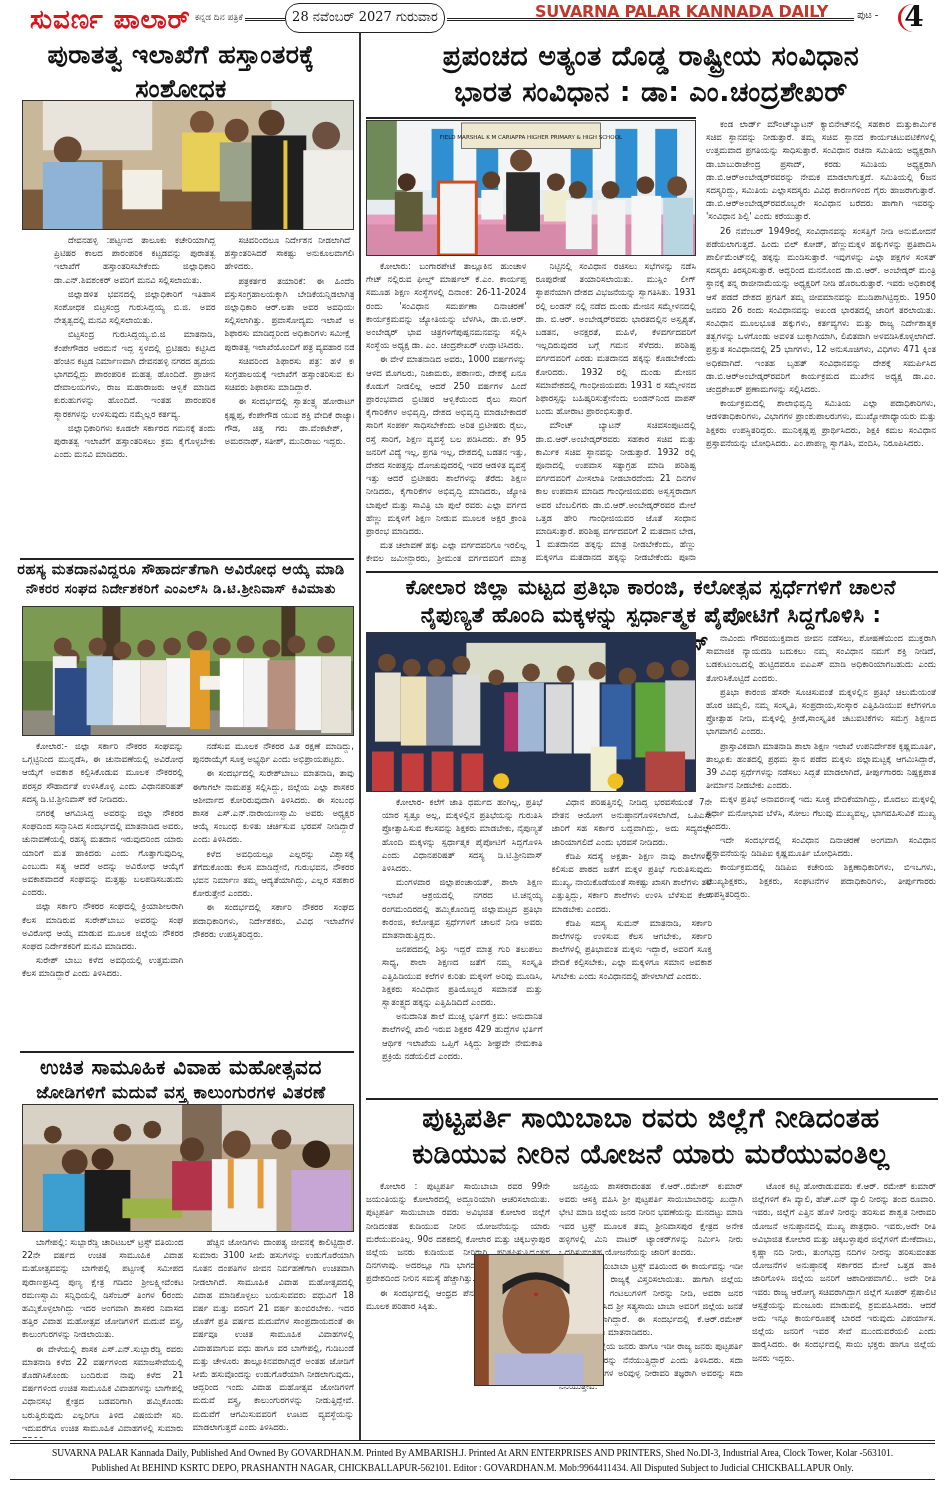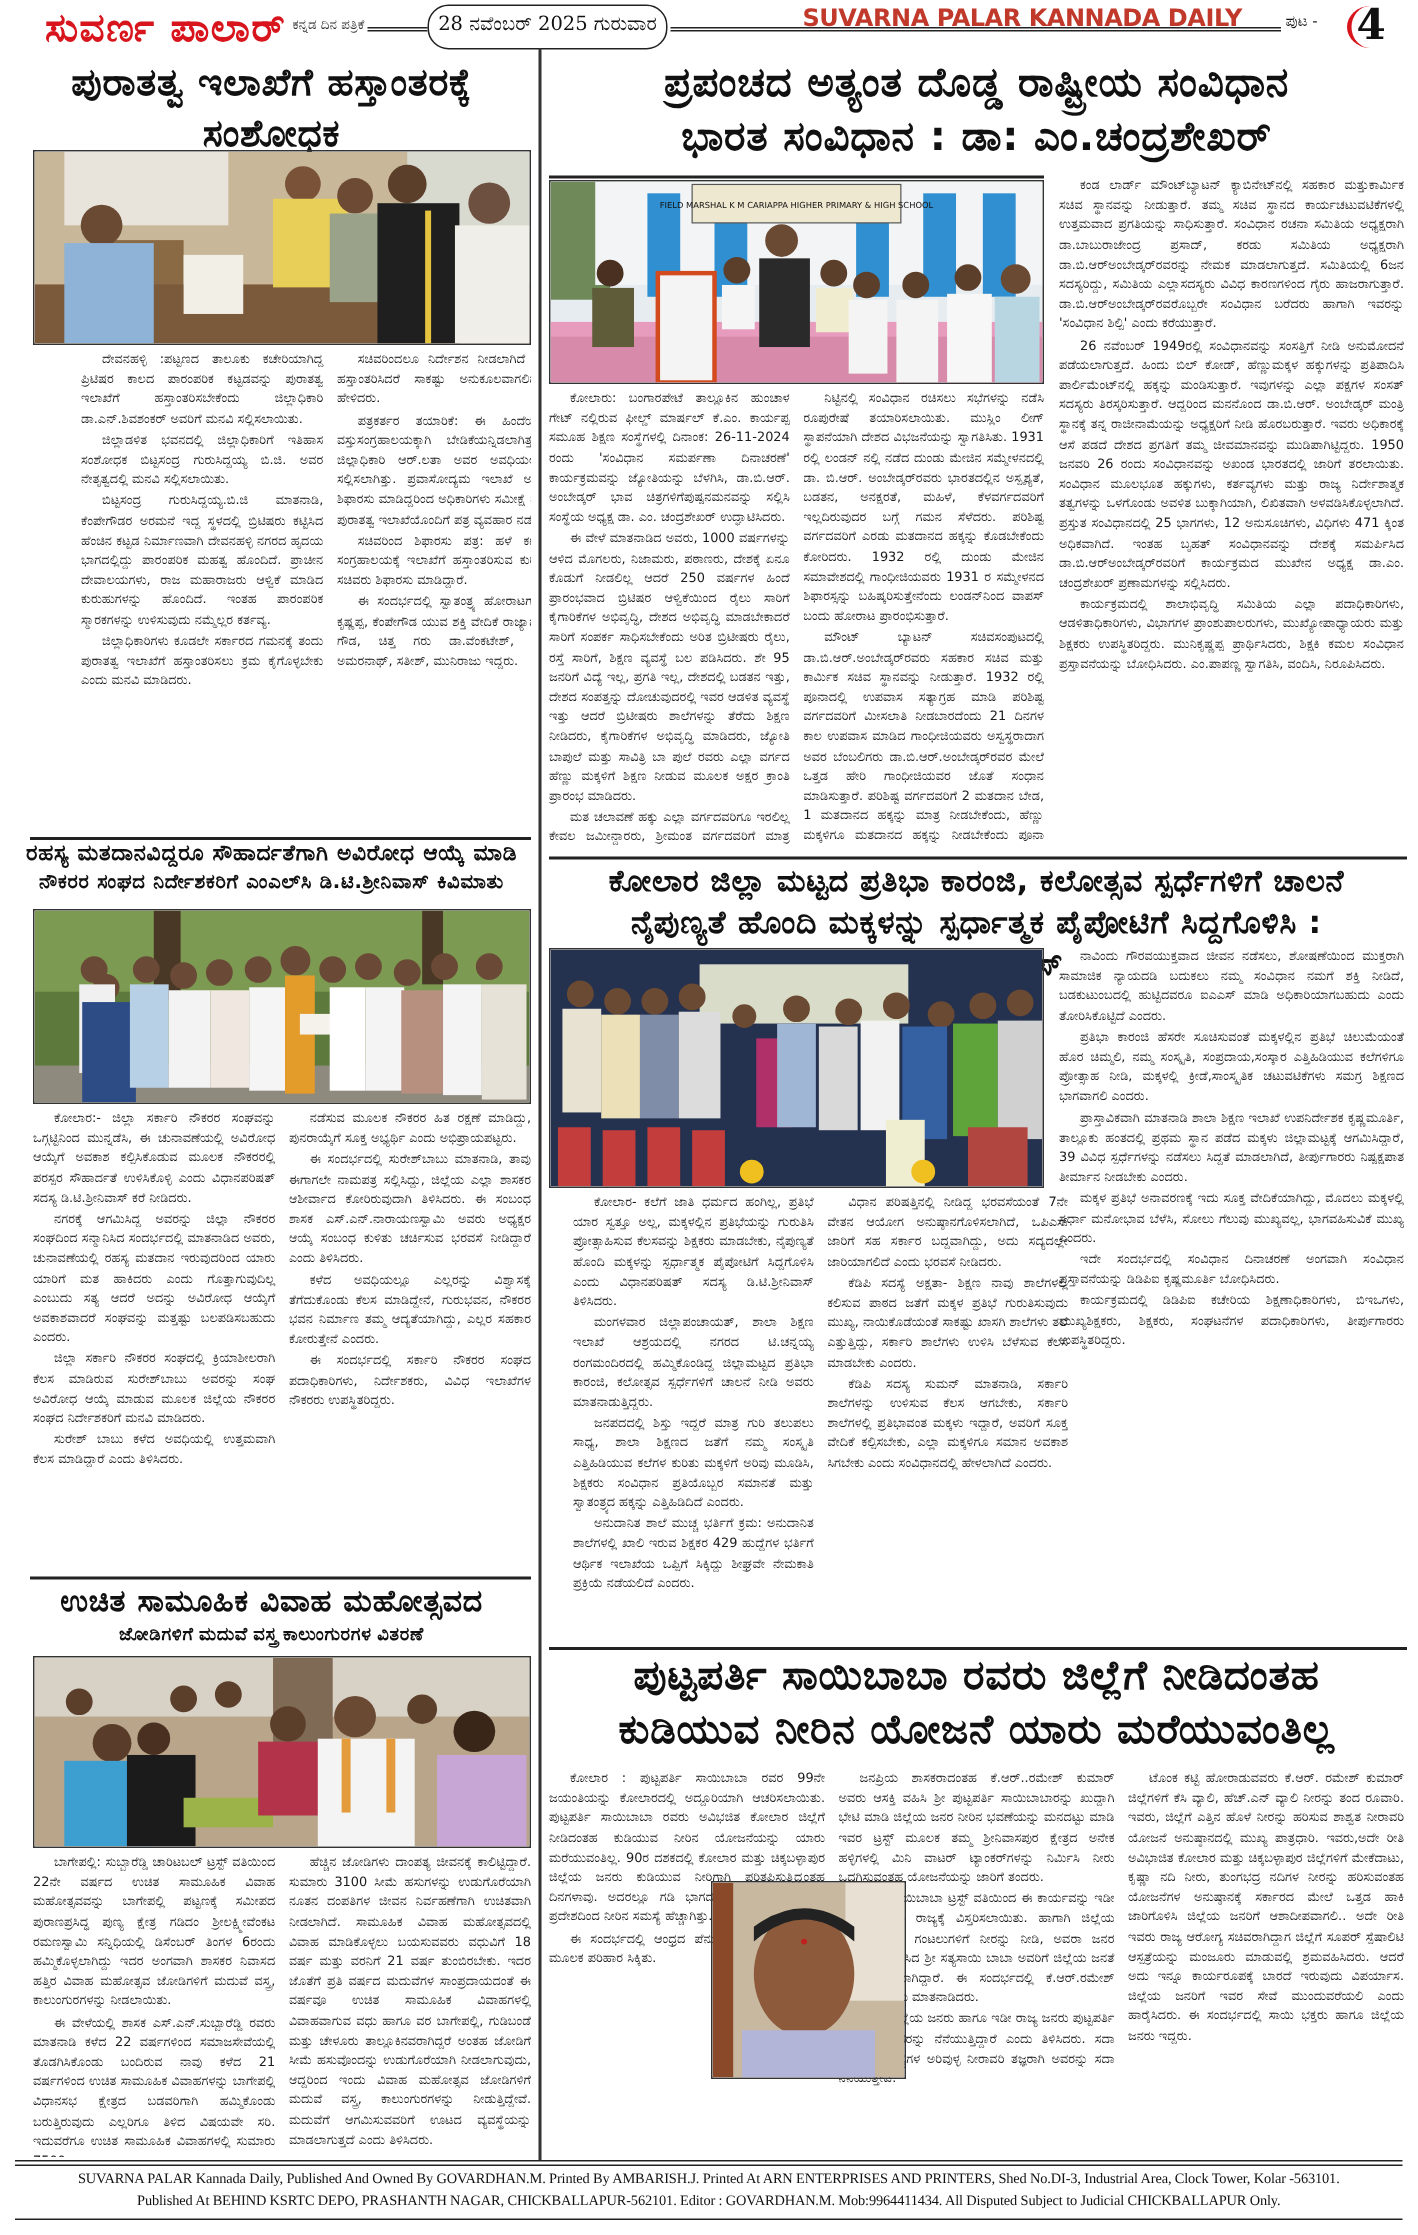--- a/index.html
+++ b/index.html
@@ -42,21 +42,21 @@
   .footer-line { font-family: "Liberation Serif", serif; font-size: 9.6px; text-align: center; line-height: 15px; letter-spacing: -0.1px; }
   .footer .bot-rule { border-top: 1.5px solid #222; margin-top: 4px; }
 </style>
 </head>
 <body>
 
 <div class="masthead">
   <div class="brand">ಸುವರ್ಣ ಪಾಲಾರ್</div>
   <div class="brand-tag">ಕನ್ನಡ ದಿನ ಪತ್ರಿಕೆ</div>
   <div class="rule-l"></div>
-  <div class="date-box">28 ನವೆಂಬರ್ 2025 ಗುರುವಾರ</div>
+  <div class="date-box">28 ನವೆಂಬರ್ 2027 ಗುರುವಾರ</div>
   <div class="rule-m"></div>
   <div class="daily">SUVARNA PALAR KANNADA DAILY</div>
   <div class="rule-r"></div>
   <div class="page-label">ಪುಟ -</div>
   <div class="page-num">4</div>
 </div>
 
 <div class="col-divider"></div>
 
 <div class="story" style="left:8px;top:38px;width:346px;height:518px;">
@@ -153,21 +153,21 @@
       <p>ಕಳೆದ ಅವಧಿಯಲ್ಲೂ ಎಲ್ಲರನ್ನು ವಿಶ್ವಾಸಕ್ಕೆ ತೆಗೆದುಕೊಂಡು ಕೆಲಸ ಮಾಡಿದ್ದೇನೆ, ಗುರುಭವನ, ನೌಕರರ ಭವನ ನಿರ್ಮಾಣ ತಮ್ಮ ಆದ್ಯತೆಯಾಗಿದ್ದು, ಎಲ್ಲರ ಸಹಕಾರ ಕೋರುತ್ತೇನೆ ಎಂದರು.</p>
       <p>ಈ ಸಂದರ್ಭದಲ್ಲಿ ಸರ್ಕಾರಿ ನೌಕರರ ಸಂಘದ ಪದಾಧಿಕಾರಿಗಳು, ನಿರ್ದೇಶಕರು, ವಿವಿಧ ಇಲಾಖೆಗಳ ನೌಕರರು ಉಪಸ್ಥಿತರಿದ್ದರು.</p>
     </div>
   </div>
 </div>
 
 <div class="hr" style="left:20px;top:1051px;width:334px;"></div>
 
 <div class="story" style="left:8px;top:1054px;width:346px;height:384px;">
   <div class="hl hl-mid" style="font-size:20px;">ಉಚಿತ ಸಾಮೂಹಿಕ ವಿವಾಹ ಮಹೋತ್ಸವದ</div>
-  <div class="hl hl-mid" style="font-size:12px;font-family:Liberation Serif, serif;">ಜೋಡಿಗಳಿಗೆ ಮದುವೆ ವಸ್ತ್ರ ಕಾಲುಂಗುರಗಳ ವಿತರಣೆ</div>
+  <div class="hl hl-mid" style="font-size:17px;">ಜೋಡಿಗಳಿಗೆ ಮದುವೆ ವಸ್ತ್ರ ಕಾಲುಂಗುರಗಳ ವಿತರಣೆ</div>
   <div class="photo" style="left:14px;top:50px;width:332px;height:128px;">
     <svg viewBox="0 0 332 128" preserveAspectRatio="none">
       <rect width="332" height="128" fill="#b9a58a"></rect>
       <rect x="0" y="0" width="332" height="40" fill="#d8d2c6"></rect>
       <rect x="160" y="0" width="40" height="100" fill="#7f6a55"></rect>
       <circle cx="52" cy="58" r="13" fill="#5a3c2a"></circle>
         <rect x="20" y="70" width="60" height="58" fill="#3c9fd0"></rect>
       <circle cx="80" cy="55" r="11" fill="#4a3020"></circle>
         <rect x="62" y="66" width="46" height="62" fill="#1b1b1b"></rect>
       <rect x="100" y="95" width="60" height="20" fill="#9cb34a"></rect>

